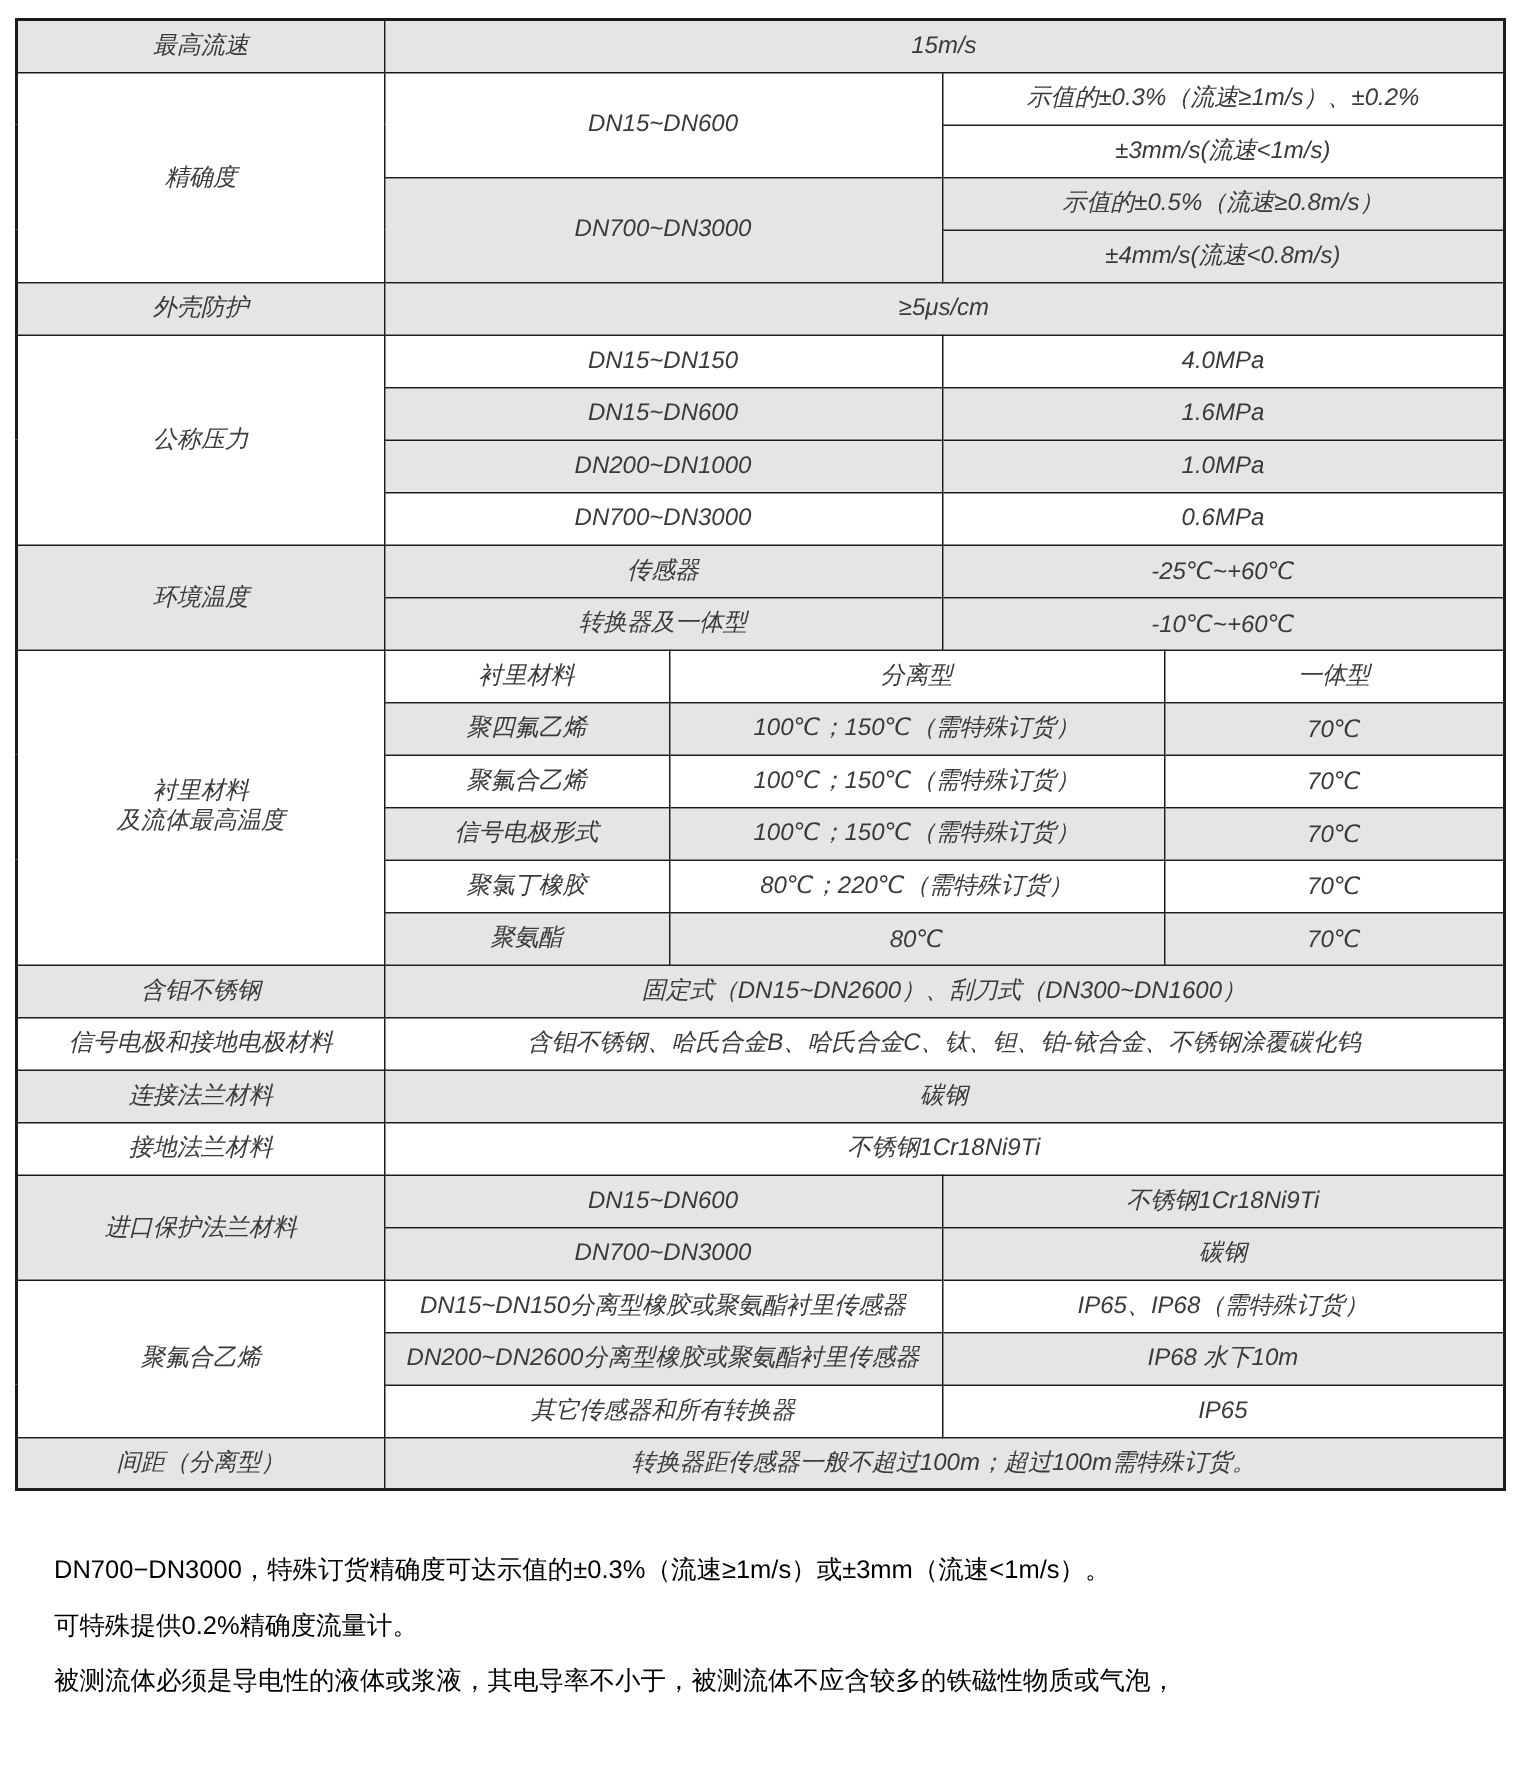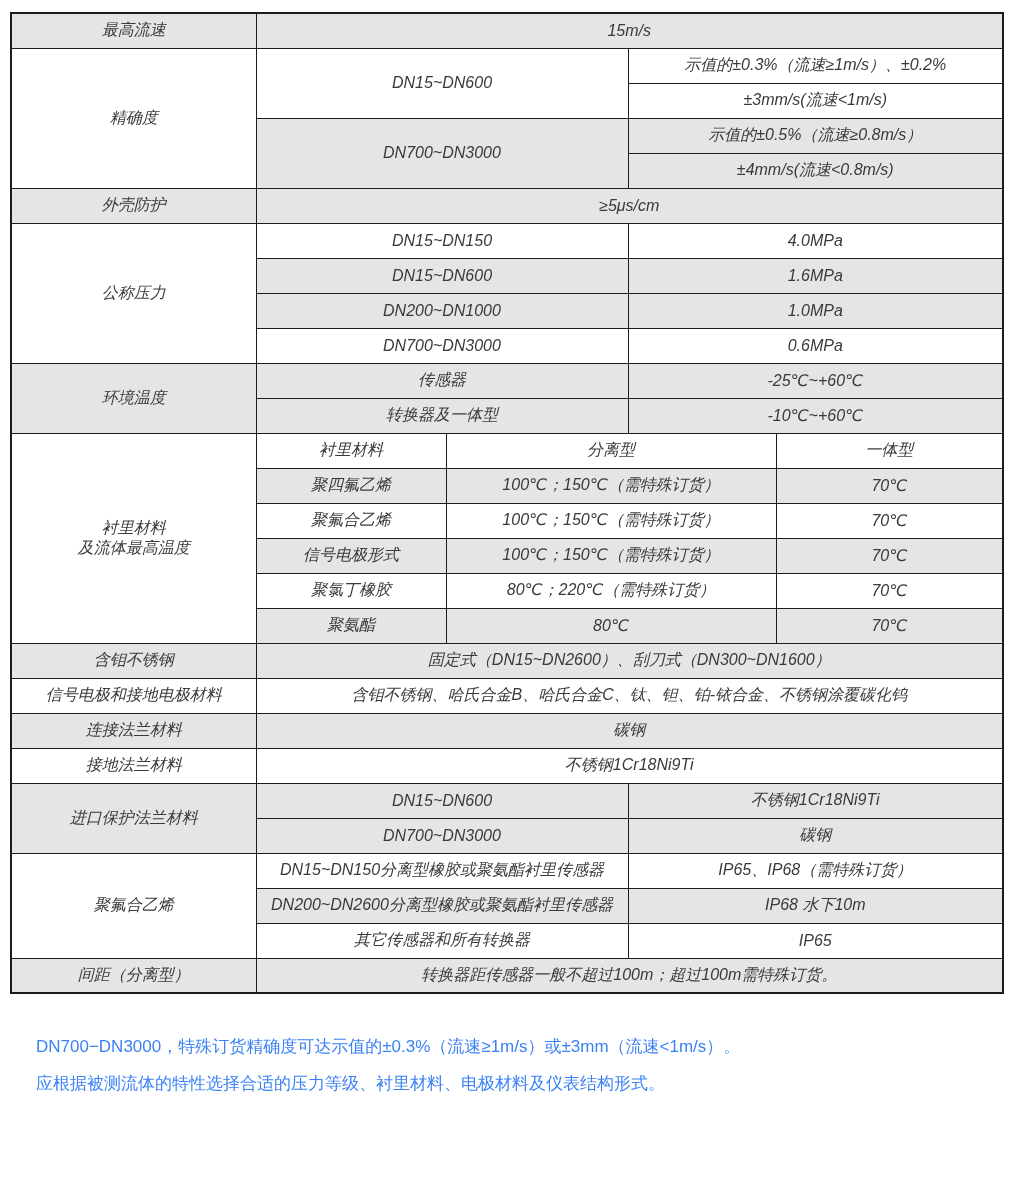--- a/index.html
+++ b/index.html
@@ -18,21 +18,21 @@
     border:1px solid #1c1c1c;
     text-align:center;vertical-align:middle;
     font-size:16px;color:#3a3a3a;
     padding:0 4px;overflow:hidden;white-space:nowrap;
     background:#ffffff;
   }
   table.spec tr{height:35px;}
   table.spec td.g{background:#e5e5e5;}
   .label2 div{line-height:20px;}
   .notes{margin:34px 0 0 36px;}
-  .notes p{margin:0;font-size:17px;line-height:37px;color:#3b82f6;}
+  .notes p{margin:0;font-size:17px;line-height:37px;color:#000000;}
 </style>
 </head>
 <body>
 
 <table class="spec">
   <colgroup>
     <col style="width:245px">
       <col style="width:190px">
       <col style="width:182px">
       <col style="width:148px">
@@ -175,14 +175,15 @@
 
     <tr>
       <td class="g">间距（分离型）</td>
       <td class="g" colspan="4">转换器距传感器一般不超过100m；超过100m需特殊订货。</td>
     </tr>
   </tbody>
 </table>
 
 <div class="notes">
   <p>DN700−DN3000，特殊订货精确度可达示值的±0.3%（流速≥1m/s）或±3mm（流速&lt;1m/s）。</p>
-  <p>应根据被测流体的特性选择合适的压力等级、衬里材料、电极材料及仪表结构形式。</p>
+  <p>可特殊提供0.2%精确度流量计。</p>
+  <p>被测流体必须是导电性的液体或浆液，其电导率不小于，被测流体不应含较多的铁磁性物质或气泡，</p>
 </div>
 
 </body></html>

